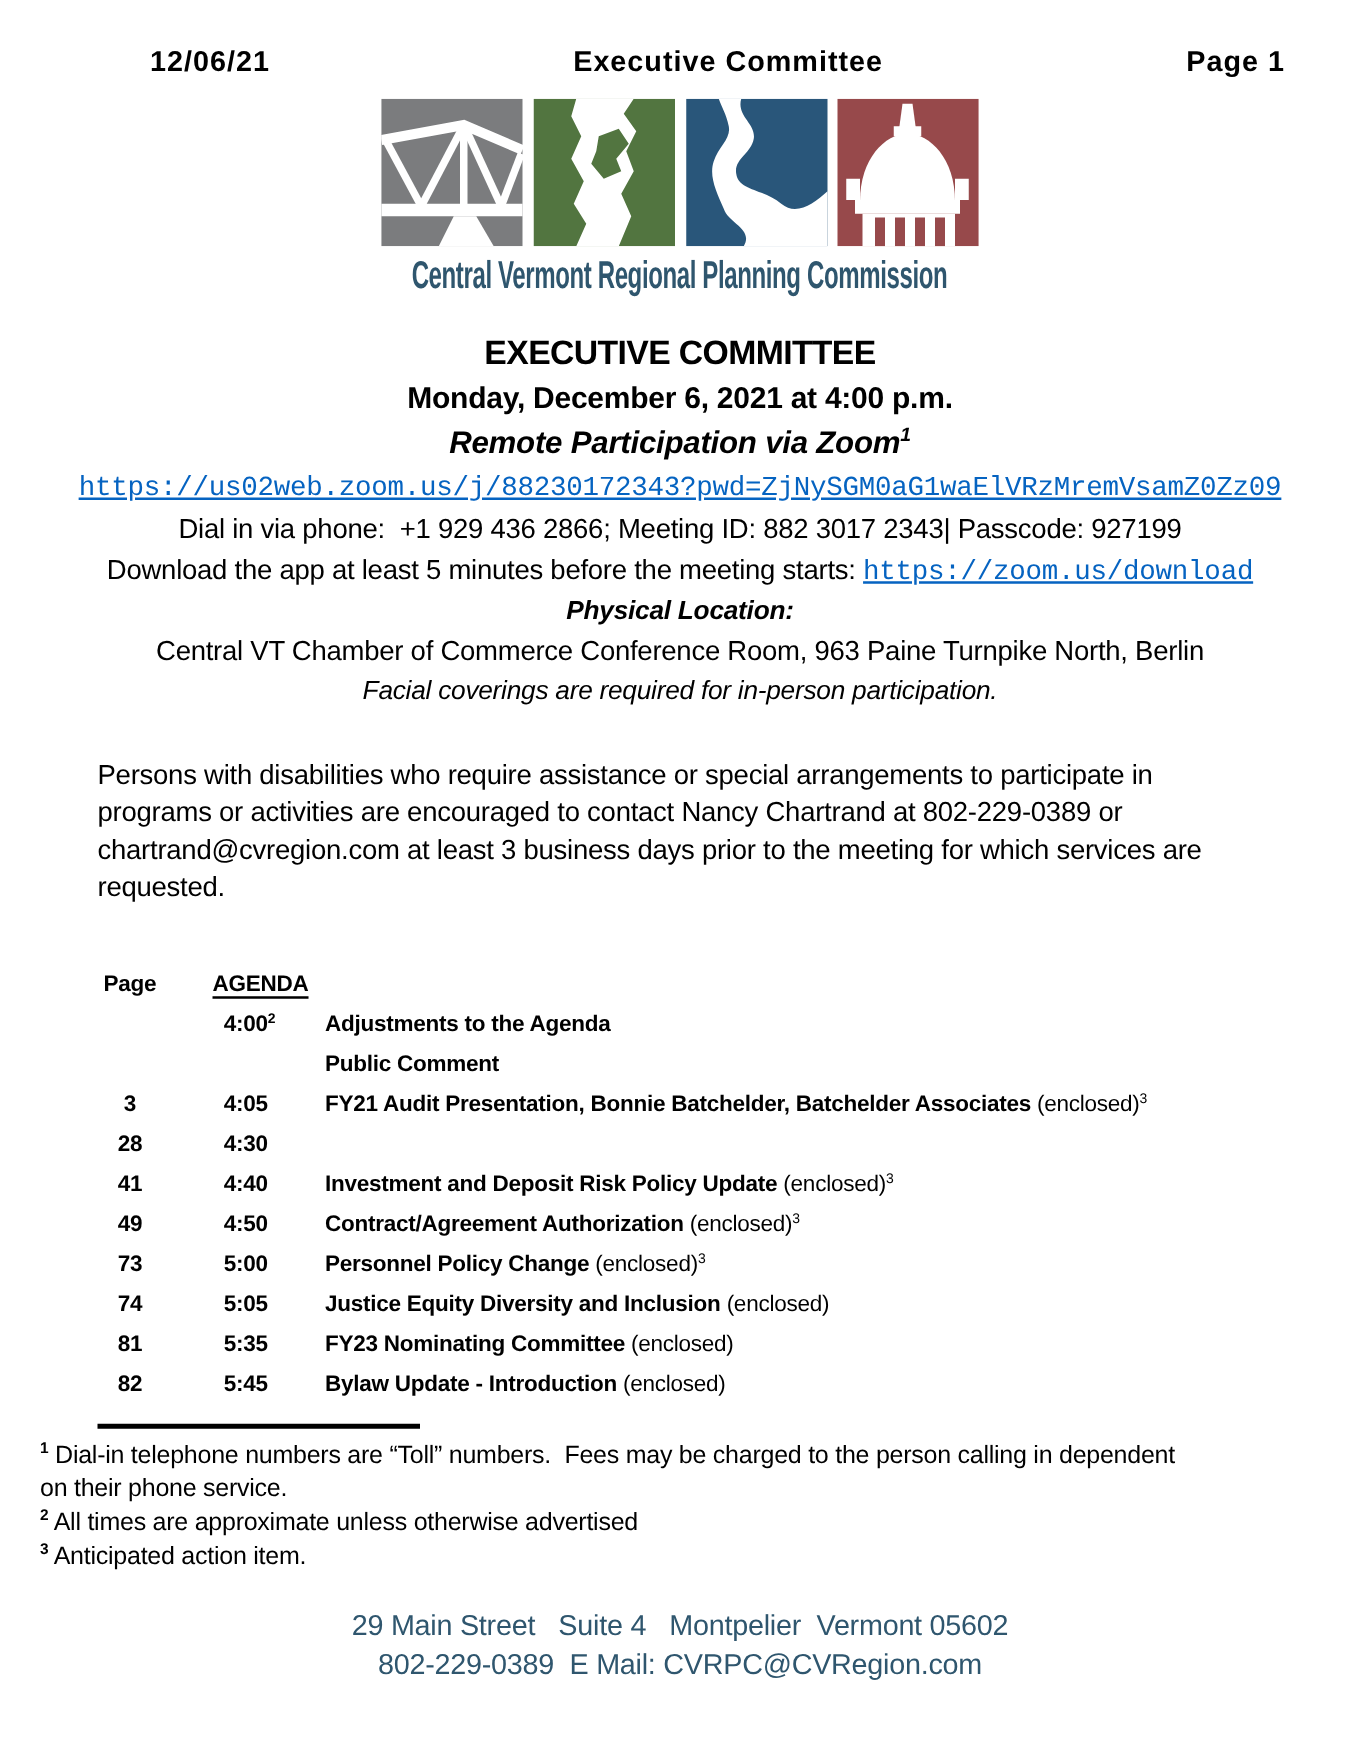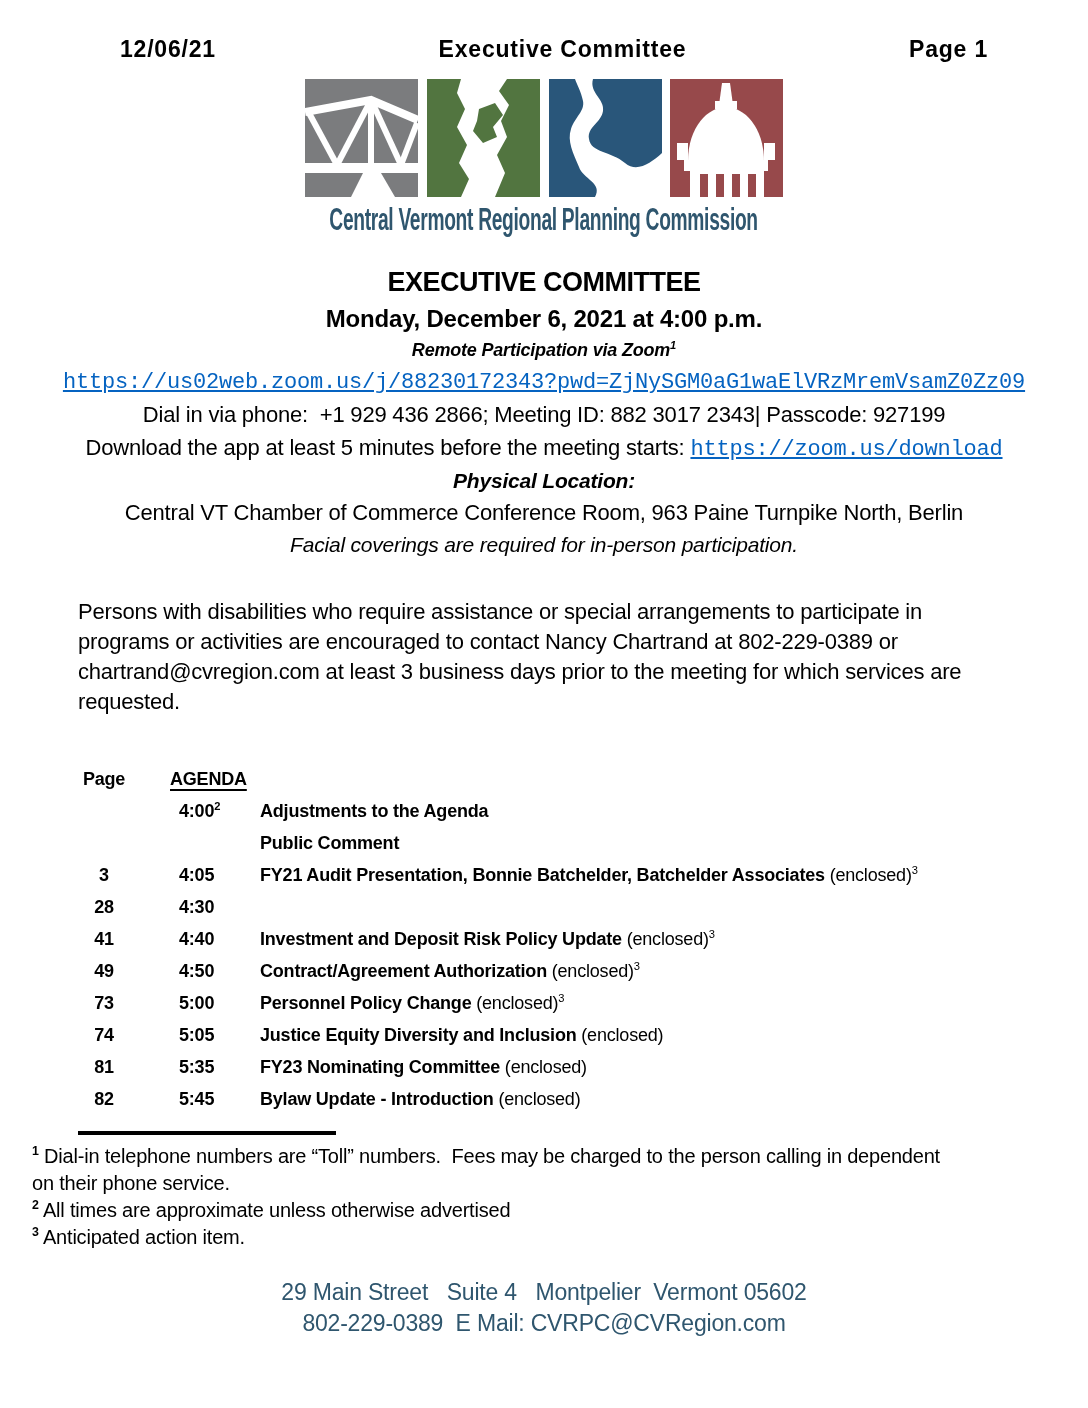--- a/index.html
+++ b/index.html
@@ -15,21 +15,21 @@
   body{
     width:1088px;height:1408px;overflow:hidden;
     font-family:"Liberation Sans","DejaVu Sans",sans-serif;
     color:#000;letter-spacing:-0.2px;
   }
   .page{width:1088px;height:1408px;position:relative;background:#fff;}
 
   
   .doc-header{
     display:flex;align-items:center;
-    padding:36px 100px 0 120px;
+    padding:36px 60px 0 120px;
     font-size:23px;font-weight:bold;letter-spacing:0.8px;
   }
   .doc-header .hdr-title{flex:1;text-align:center;}
 
   
   .logo{margin-top:16px;display:flex;flex-direction:column;align-items:center;}
   .logo svg{display:block;}
   .f-gray{fill:var(--logo-gray);} .f-green{fill:var(--logo-green);}
   .f-blue{fill:var(--logo-blue);} .f-red{fill:var(--logo-red);}
   .logo-caption{
@@ -37,21 +37,21 @@
     font-size:31px;font-weight:bold;color:var(--brand-teal);
     white-space:nowrap;transform:scaleX(0.62);transform-origin:50% 50%;
     letter-spacing:-0.5px;
   }
 
   
   .center-block{margin-top:26px;text-align:center;}
   .center-block > div{margin-bottom:7px;}
   .mtg-title{font-size:27px;font-weight:bold;letter-spacing:-0.5px;}
   .mtg-date{font-size:24px;font-weight:bold;}
-  .mtg-remote{font-size:18px;font-weight:bold;font-style:italic;text-align:center;}
+  .mtg-remote{font-size:25px;font-weight:bold;font-style:italic;text-align:center;}
   .line22{font-size:22px;}
   .phys-label{font-size:21px;font-weight:bold;font-style:italic;}
   .italic{font-style:italic;font-size:21px;}
   a.link{color:var(--link-color);text-decoration:underline;cursor:pointer;font-family:Liberation Mono, monospace;}
   .pre{white-space:pre-wrap;}
   sup{font-size:0.62em;vertical-align:super;line-height:0;}
 
   
   .notice{
     margin:40px 0 0 78px;width:903px;

